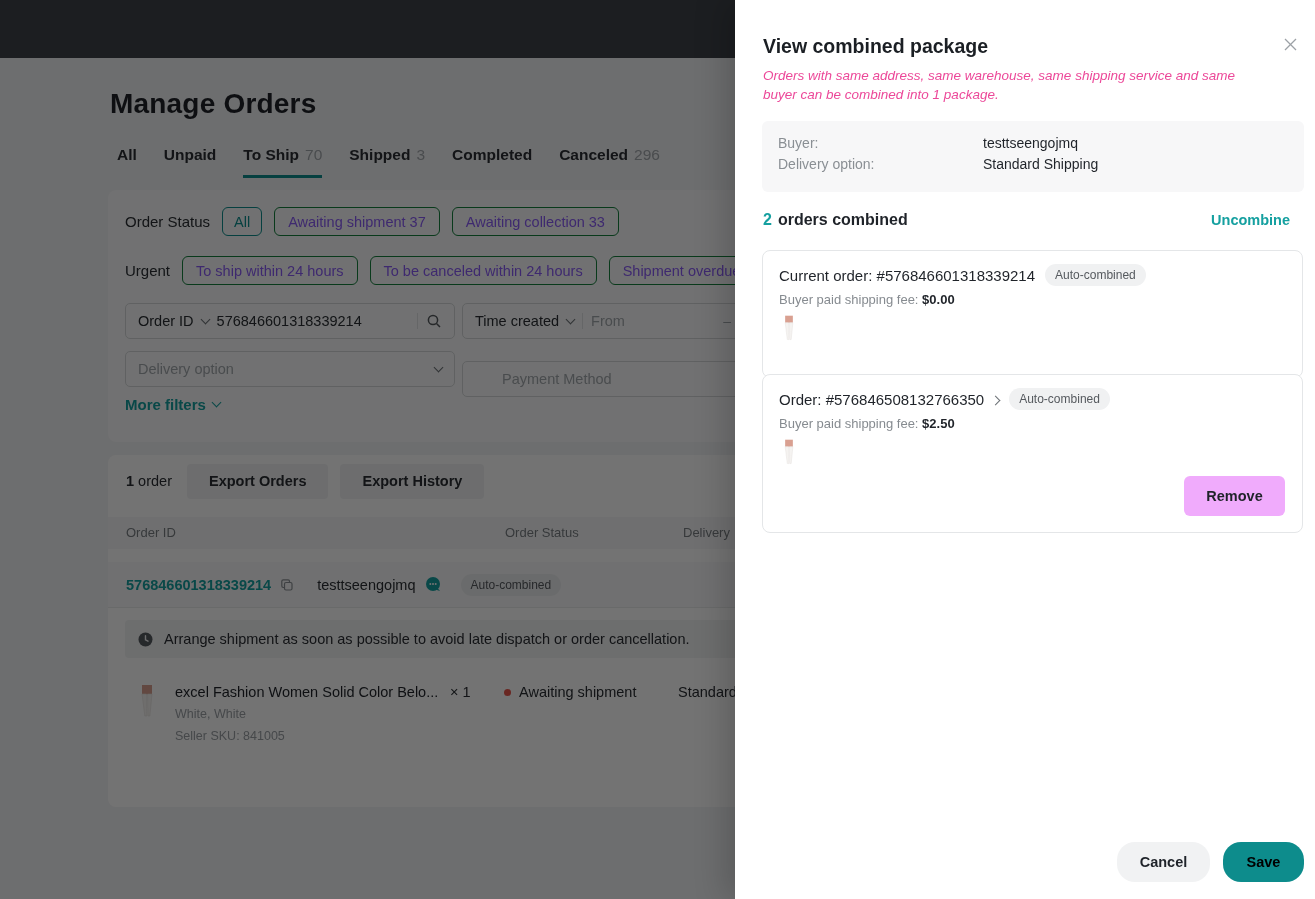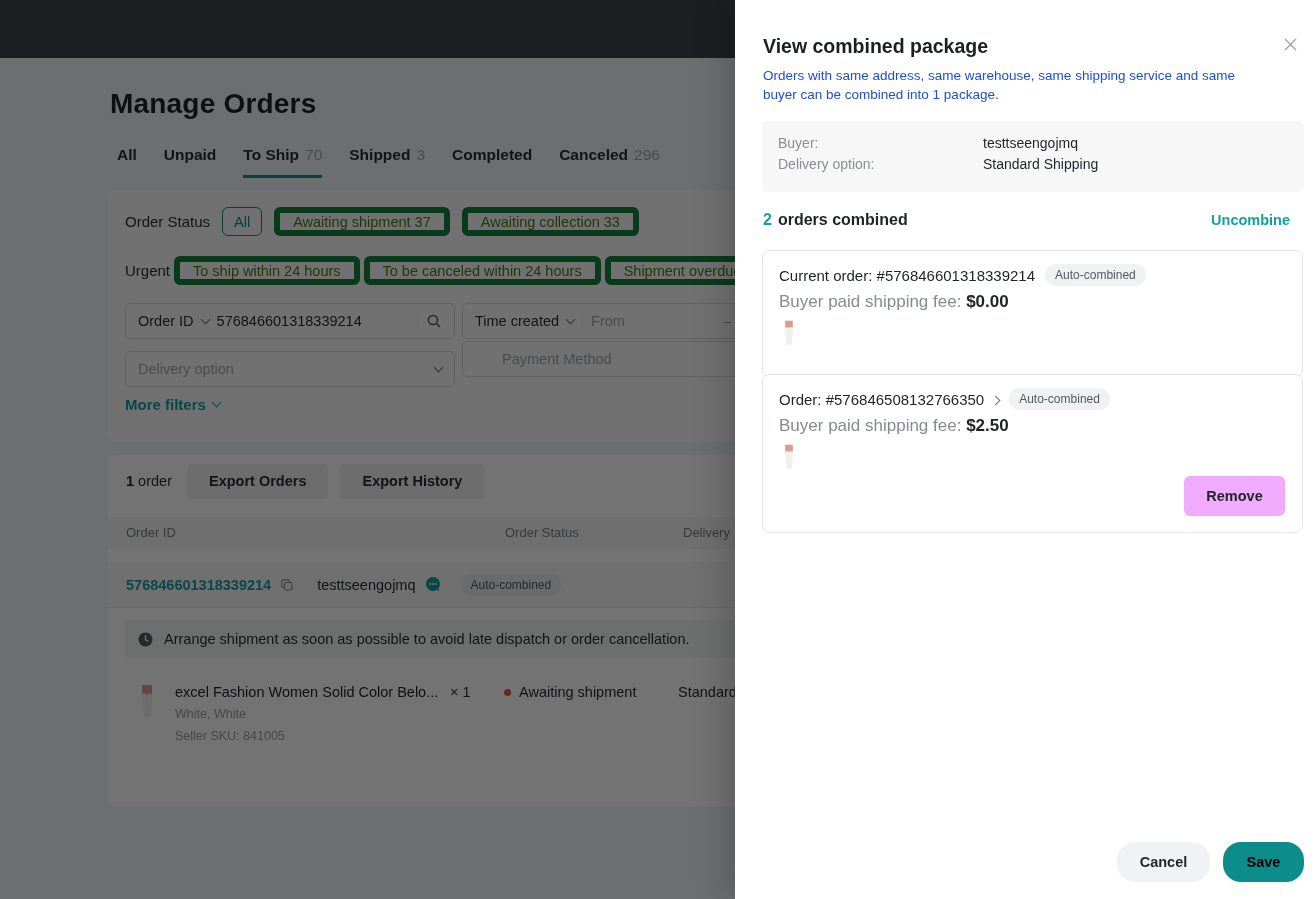--- a/index.html
+++ b/index.html
@@ -13,21 +13,21 @@
   .page-title { position:absolute; left:110px; top:88px; font-size:28px; font-weight:700; color:#1F2329; letter-spacing:.2px; }
 
   .tabs { position:absolute; left:117px; top:146px; display:flex; gap:27px; align-items:flex-start; }
   .tab { display:flex; gap:6px; align-items:baseline; font-size:15.5px; font-weight:600; color:#2A2E33; padding-bottom:11px; cursor:pointer; }
   .tab .count { font-weight:400; color:#A3A8AD;text-align:center; }
   .tab.active { border-bottom:3px solid #0E8F8F; }
 
   .filter-panel { position:absolute; left:108px; top:190px; width:1207px; height:252px; background:#FAFBFC; border-radius:8px; }
   .frow { position:absolute; display:flex; align-items:center; }
   .flabel { font-size:15px; color:#2A2E33; }
-  .chip { height:29px; display:flex; align-items:center; padding:0 13px; border:6px solid #15803d; border-radius:6px; font-size:14.5px; font-weight:500; color:#4d7c0f; background:transparent; white-space:nowrap; cursor:pointer; }
+  .chip { height:29px; display:flex; align-items:center; padding:0 13px; border:1px solid #15803d; border-radius:6px; font-size:14.5px; font-weight:500; color:#8b5cf6; background:transparent; white-space:nowrap; cursor:pointer; }
   .chip.selected { border:1.5px solid #0E8F8F; color:#0E8F8F; padding:0 11px; }
 
   .inputbox { position:absolute; height:36px; background:transparent; border:1px solid #D6D8DA; border-radius:5px; display:flex; align-items:center; padding:0 12px; gap:8px; }
   .inputbox .sel { font-size:14.5px; color:#2A2E33; white-space:nowrap; }
   .inputbox input { border:none; outline:none; background:transparent; font-size:14.5px; color:#2A2E33; flex:1; min-width:0; font-family:"Liberation Sans",sans-serif; }
   .inputbox input::placeholder { color:#A3A8AD; }
   .vdiv { width:1px; height:16px; background:#E0E2E4; }
   .chev { width:7px; height:7px; border-right:1.5px solid #6B7075; border-bottom:1.5px solid #6B7075; transform:rotate(45deg); margin-top:-4px; flex:none; }
   .chev.teal { border-color:#15A0A0; }
   .chev.right { transform:rotate(-45deg); margin-top:2px; }
@@ -58,34 +58,34 @@
   .p-status { position:absolute; left:396px; top:229px; display:flex; align-items:center; gap:8px; }
   .dot { width:7px; height:7px; border-radius:50%; background:#E8574D; flex:none; }
   .p-status span { font-size:14.5px; color:#2A2E33; }
   .p-delivery { position:absolute; left:570px; top:229px; font-size:14.5px; color:#2A2E33; }
 
   
   .overlay { position:absolute; inset:0; background:rgba(0,0,0,0.55); z-index:50; }
   .drawer { position:absolute; left:735px; top:0; width:580px; height:899px; background:#FFFFFF; z-index:60; box-shadow:-10px 0 30px rgba(0,0,0,.18); }
   .d-close { position:absolute; right:17px; top:37px; width:15px; height:15px; cursor:pointer; }
   .d-title { position:absolute; left:28px; top:35px; font-size:19.5px; font-weight:700; color:#1B1F24; }
-  .d-desc { position:absolute; left:28px; top:66px; width:505px; font-size:13.5px; line-height:19px; color:#1d4ed8; }
+  .d-desc { position:absolute; left:28px; top:66px; width:505px; font-size:13.5px; line-height:19px; color:#ec4899;font-style:italic; }
   .d-info { position:absolute; left:27px; top:121px; width:542px; height:71px; background:#F7F7F8; border-radius:6px; padding:14px 16px; }
   .d-info .irow { display:flex; margin-bottom:5px; }
   .d-info .ilabel { width:205px; font-size:14px; color:#8A8F94; }
   .d-info .ival { font-size:14px; color:#1F2329; }
   .d-combined { position:absolute; left:28px; top:211px; width:527px; display:flex; align-items:baseline; }
   .d-combined .num { color:#15A0A0; font-size:16px; font-weight:700; }
   .d-combined .txt { color:#1F2329; font-size:16px; font-weight:700; margin-left:6px; }
   .d-combined .uncombine { margin-left:auto; color:#15A0A0; font-size:14.5px; font-weight:600; cursor:pointer; }
   .d-card { position:absolute; left:27px; width:541px; border:1px solid #E4E6E8; border-radius:8px; padding:13px 16px; background:#fff; }
   .d-card.c1 { top:250px; height:128px; }
   .d-card.c2 { top:374px; height:159px; }
   .d-line1 { display:flex; align-items:center; gap:10px; font-size:15px; color:#1F2329; }
-  .d-line2 { margin-top:6px; font-size:17px; color:#868B90; }
+  .d-line2 { margin-top:6px; font-size:13px; color:#868B90; }
   .d-line2 b { color:#1F2329; font-weight:700; }
   .d-thumb { width:20px; height:28px; margin-top:7px; display:block; }
   .remove-btn { position:absolute; right:17px; bottom:16px; width:101px; height:40px; background:#f0abfc; border:none; border-radius:6px; font-size:14.5px; font-weight:600; color:#1F2329; font-family:"Liberation Sans",sans-serif; cursor:pointer; }
   .d-footer-btn { position:absolute; top:842px; height:40px; border:none; border-radius:18px; font-size:14.5px; font-weight:600; font-family:"Liberation Sans",sans-serif; cursor:pointer; }
   .cancel-btn { left:382px; width:93px; background:#F1F2F3; color:#1F2329; }
   .save-btn { left:488px; width:81px; background:#0D8C8C; color:#000000; }
 
   .icon { flex:none; display:inline-block; }
 </style>
 </head>
@@ -123,21 +123,21 @@
 
   <div class="filter-panel">
 
     <div class="frow" style="left:17px; top:17px; gap:12px;">
       <span class="flabel">Order Status</span>
       <span class="chip selected">All</span>
       <span class="chip">Awaiting shipment 37</span>
       <span class="chip">Awaiting collection 33</span>
     </div>
 
-    <div class="frow" style="left:17px; top:66px; gap:4px;">
+    <div class="frow" style="left:17px; top:66px; gap:12px;">
       <span class="flabel">Urgent</span>
       <span class="chip">To ship within 24 hours</span>
       <span class="chip">To be canceled within 24 hours</span>
       <span class="chip" style="width:152px; overflow:hidden;">Shipment overdue</span>
     </div>
 
     <div class="inputbox" style="left:17px; top:113px; width:330px;">
       <span class="sel">Order ID</span>
       <span class="chev"></span>
       <input type="text" value="576846601318339214" style="">
@@ -154,21 +154,21 @@
       <span class="vdiv"></span>
       <input type="text" placeholder="From" style="">
       <span class="dash">–</span>
     </div>
 
     <div class="inputbox" style="left:17px; top:161px; width:330px;">
       <input type="text" placeholder="Delivery option" style="">
       <span class="chev"></span>
     </div>
 
-    <div class="inputbox" style="left:354px; top:151px; width:282px;padding-left:39px;">
+    <div class="inputbox" style="left:354px; top:171px; width:282px;padding-left:39px;">
       <input type="text" placeholder="Payment Method" style="">
     </div>
 
     <div class="more-filters">
       <span>More filters</span>
       <span class="chev teal"></span>
     </div>
   </div>
 
   <div class="table-card">

